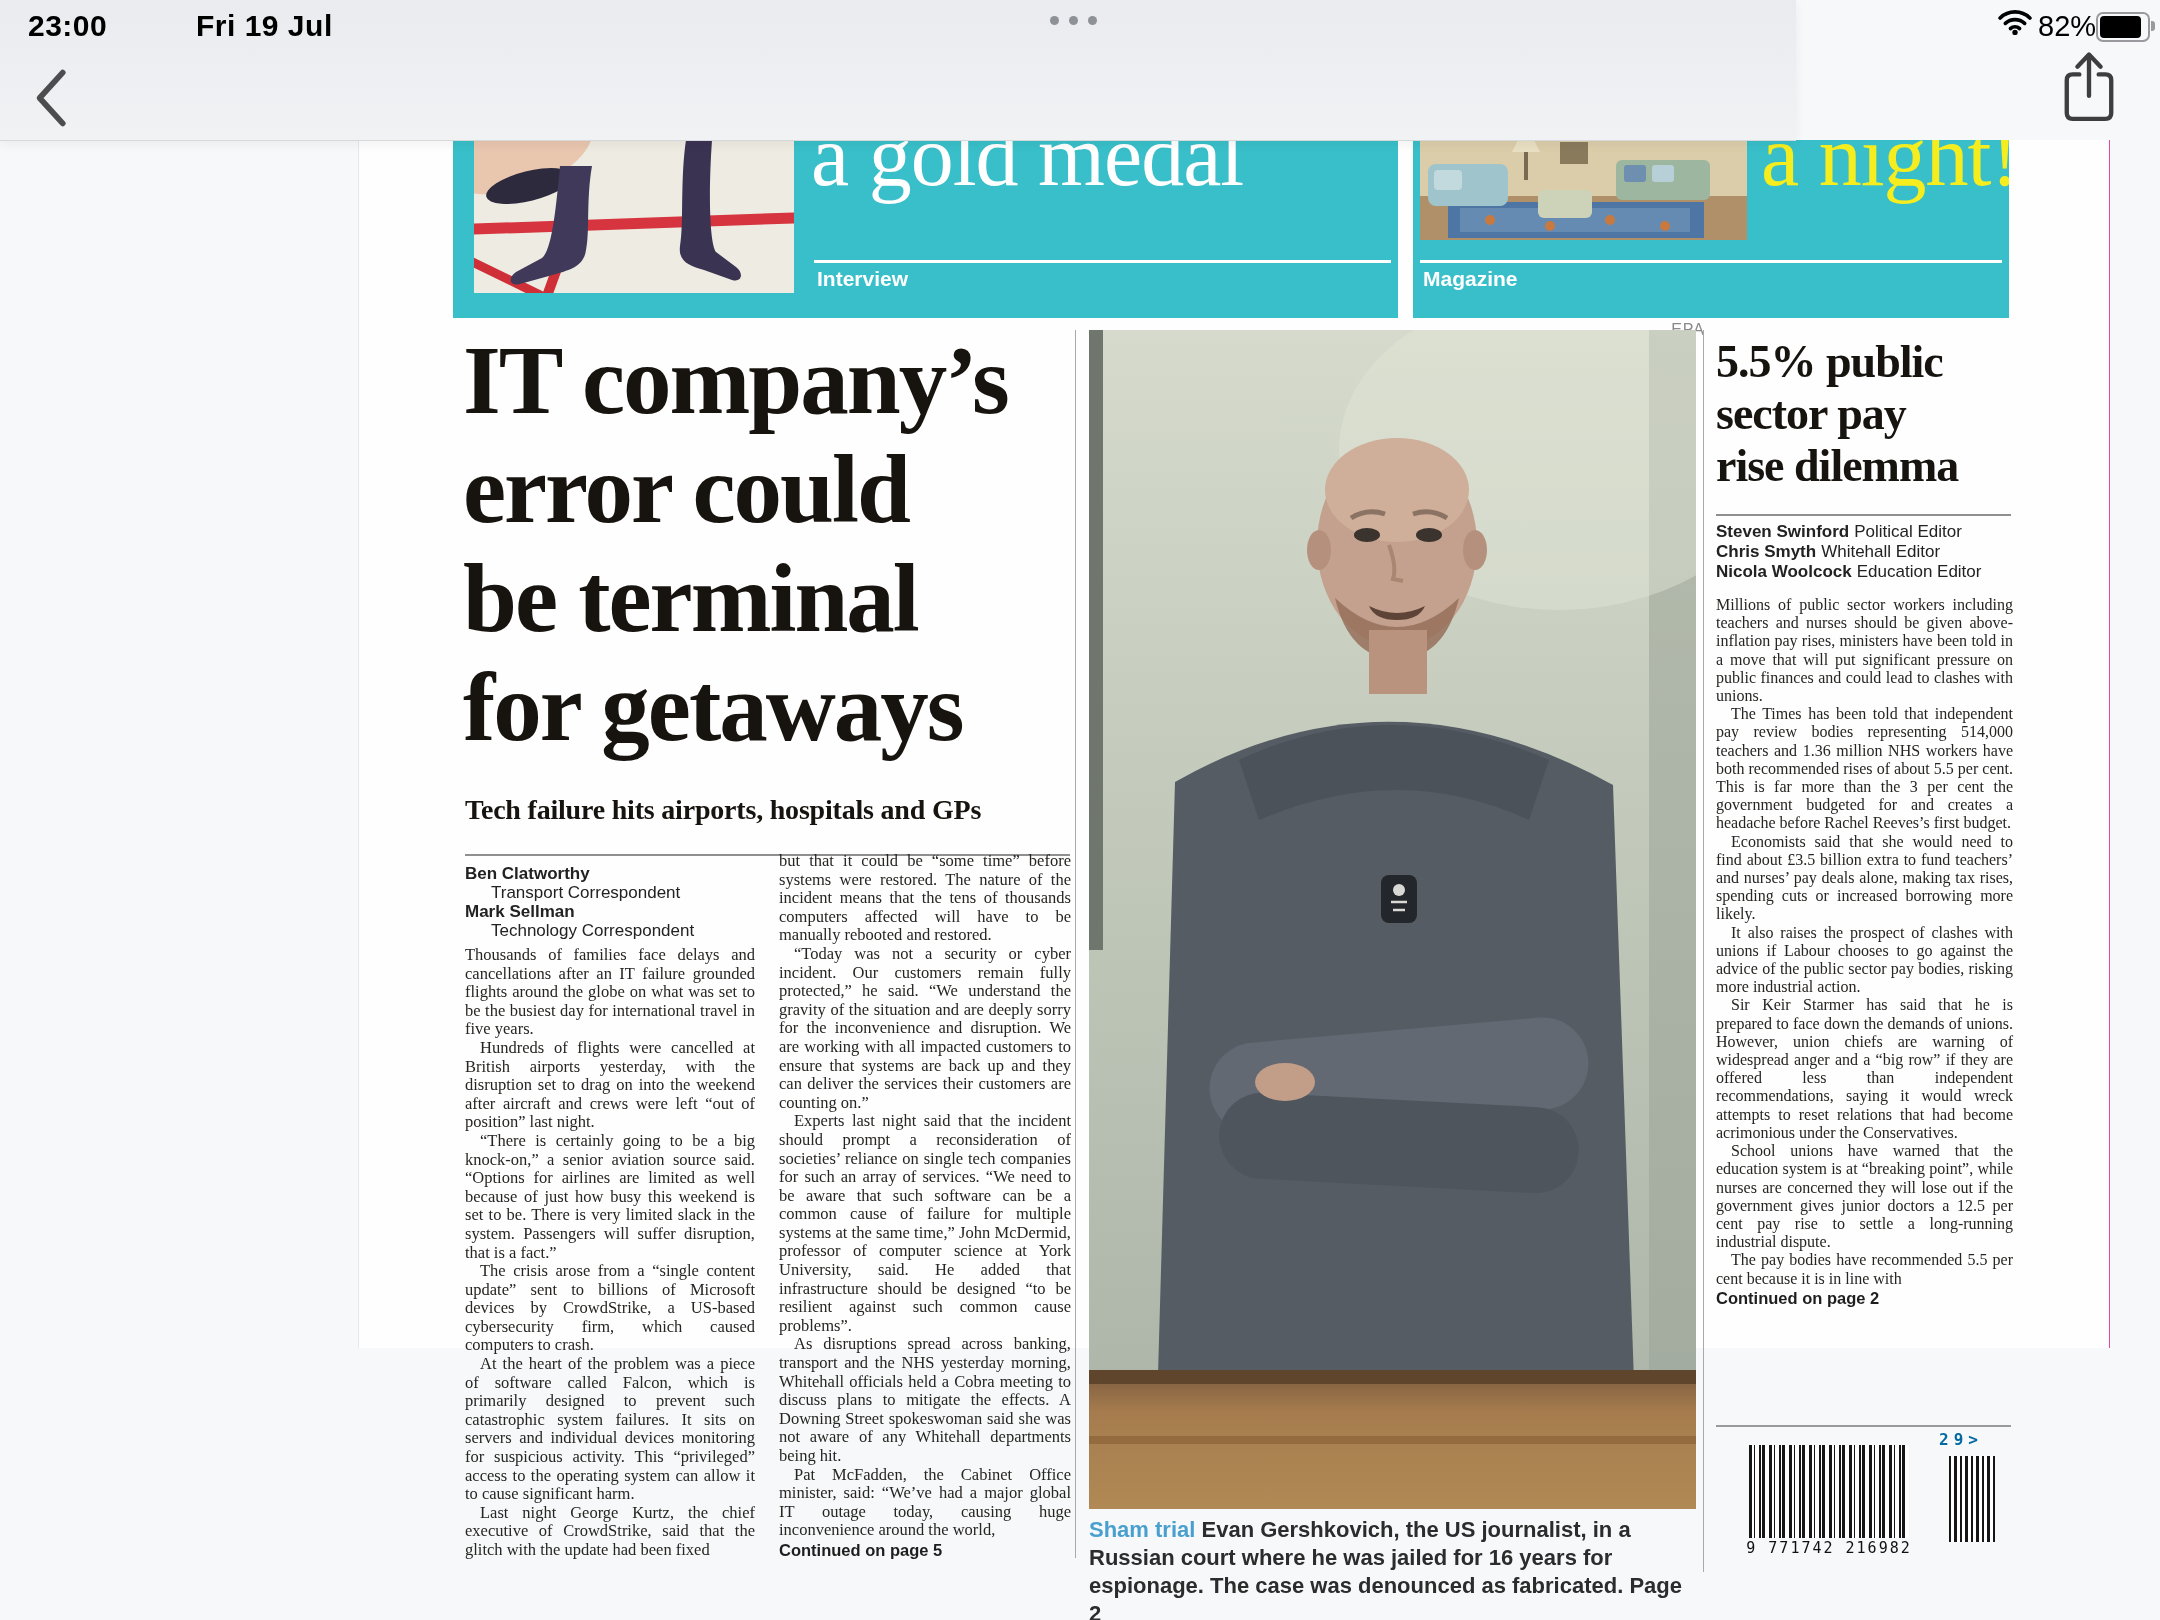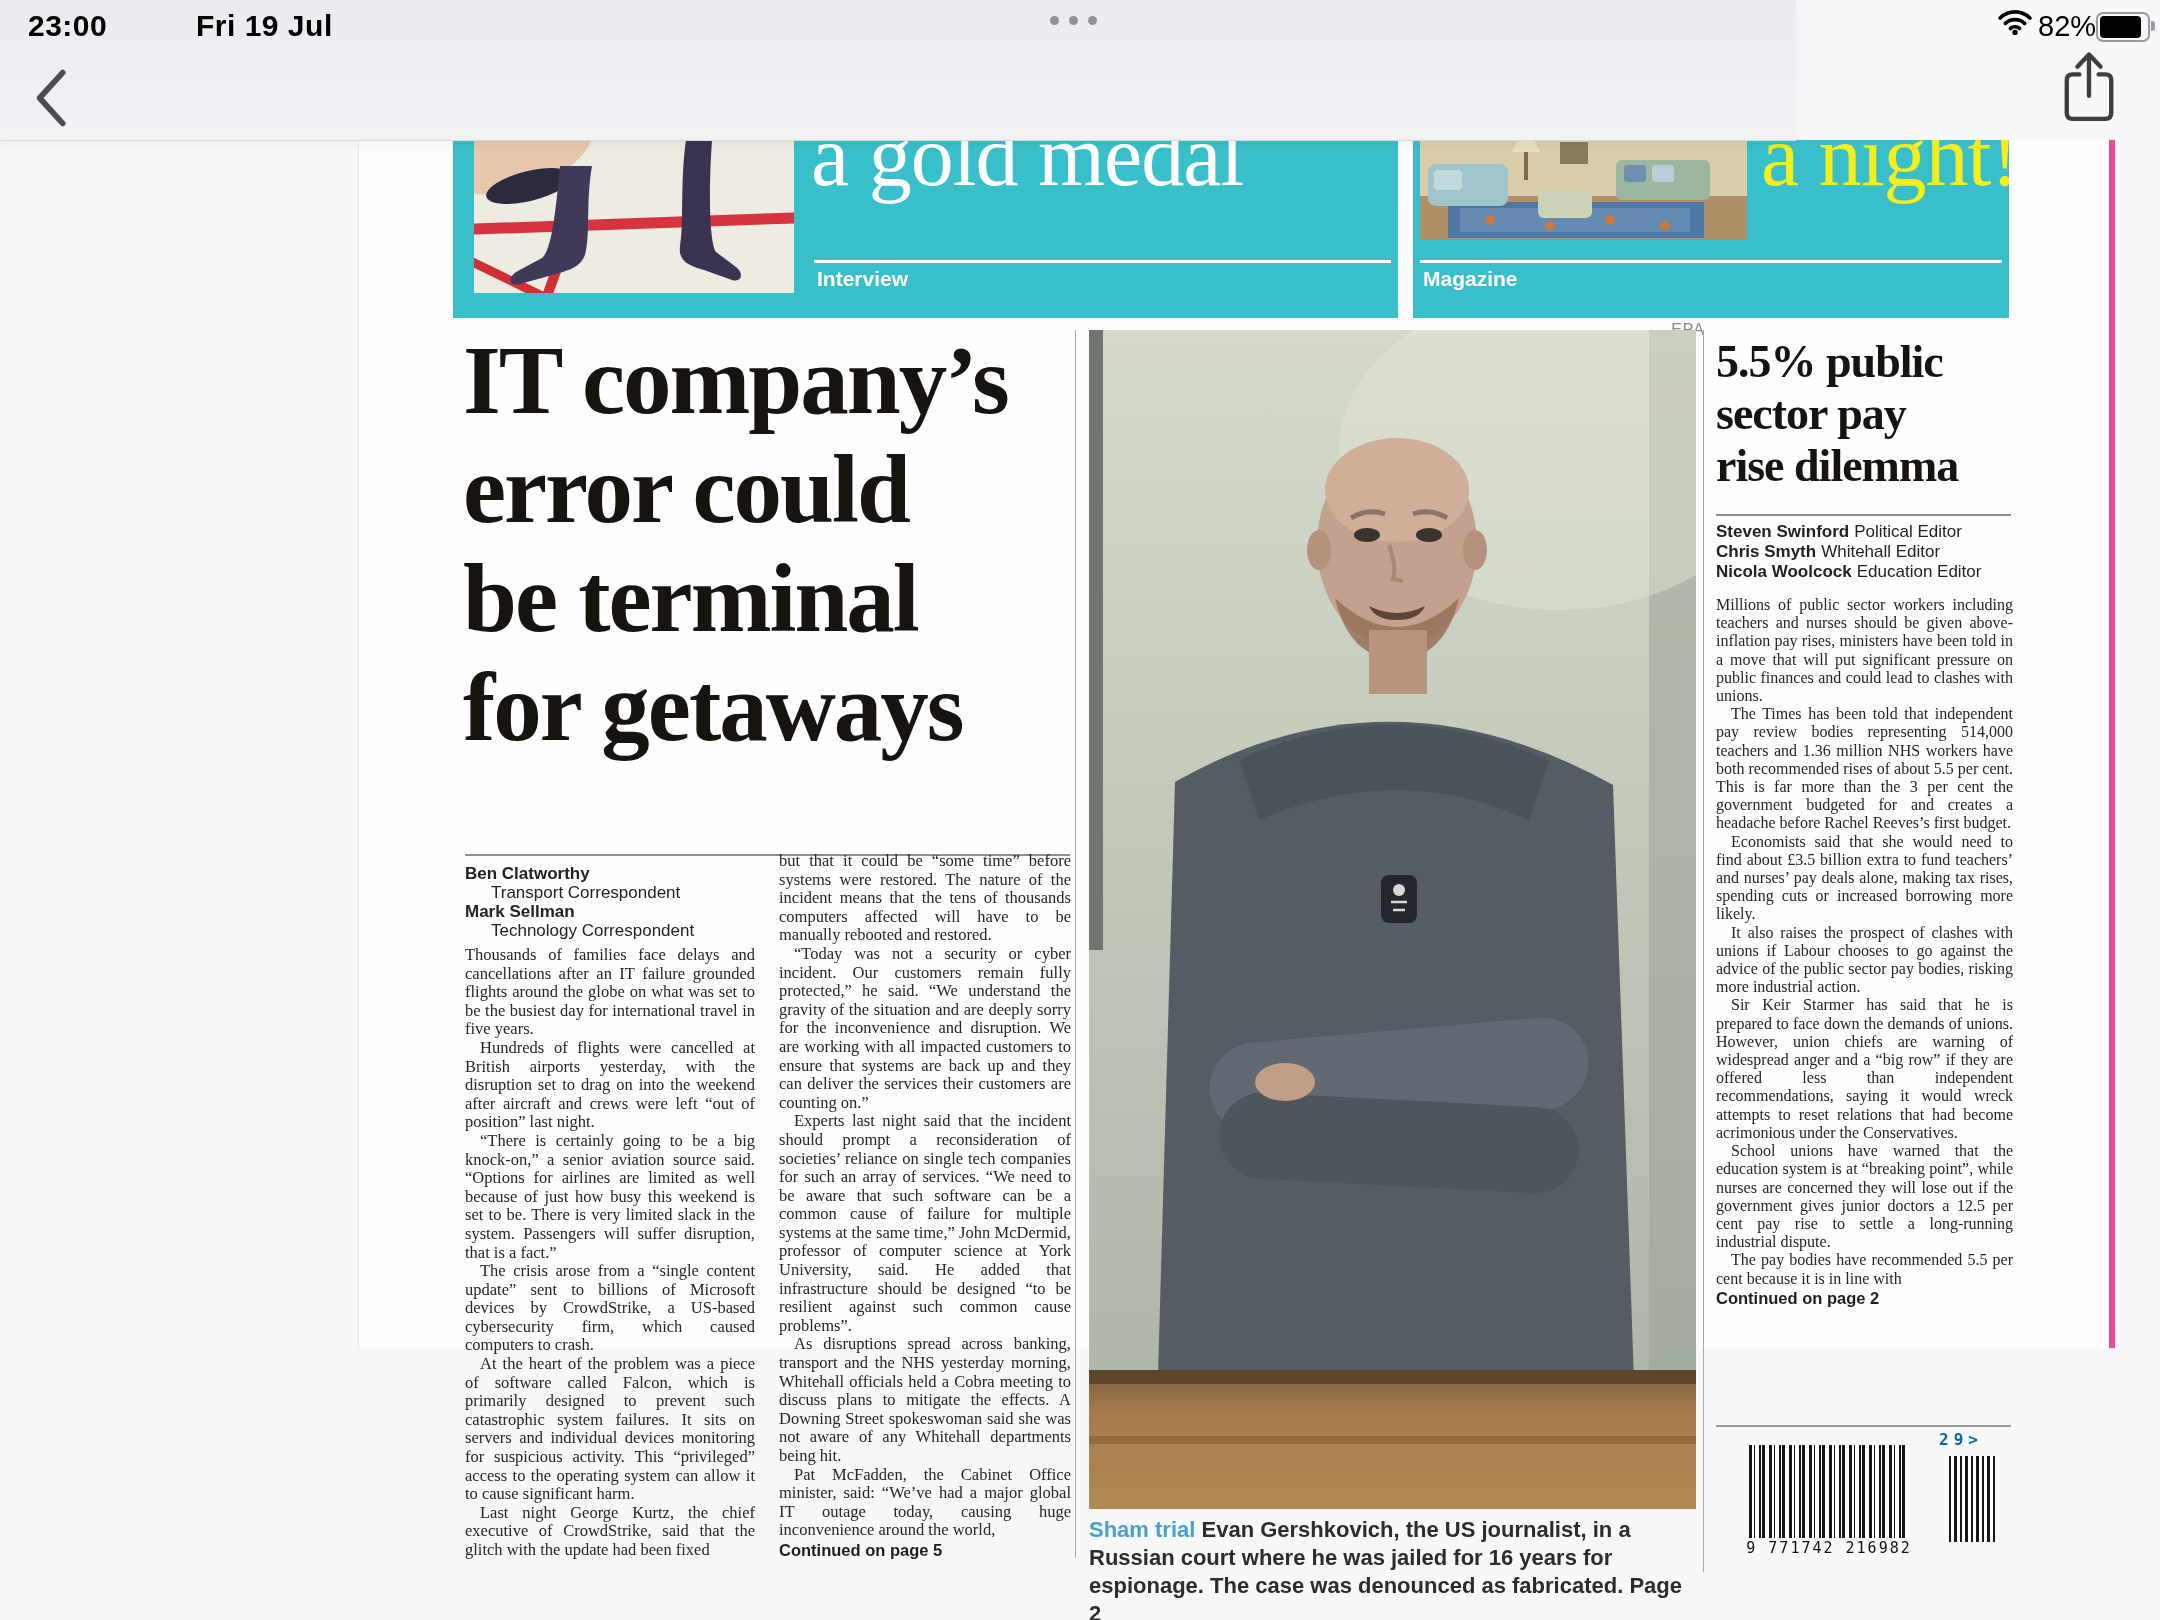--- a/index.html
+++ b/index.html
@@ -14,21 +14,21 @@
   .dots i{width:9px;height:9px;border-radius:50%;background:#8e9196;display:block;}
   .wifi{position:absolute;left:1998px;top:9px;}
   .batt-pct{position:absolute;left:2038px;top:10px;font-size:29px;font-weight:500;color:#000;}
   .battery{position:absolute;left:2096px;top:12px;width:50px;height:26px;border:2px solid #9a9a9e;border-radius:7px;}
   .battery .fill{position:absolute;left:2px;top:2px;bottom:2px;width:82%;background:#000;border-radius:4px;}
   .battery .nub{position:absolute;right:-7px;top:7px;width:4px;height:10px;background:#9a9a9e;border-radius:0 3px 3px 0;}
   .backbtn{position:absolute;left:30px;top:68px;width:40px;height:60px;cursor:pointer;}
   .sharebtn{position:absolute;left:2060px;top:48px;width:58px;height:78px;cursor:pointer;}
   
   .page{position:absolute;left:358px;top:140px;width:1750px;height:1208px;background:#fefefe;
-    border-left:1px solid #e4e6e8;border-right:6px solid #ec4899;}
+    border-left:1px solid #e4e6e8;border-right:1px solid #ec4899;}
   
   .teaser{position:absolute;top:0;height:178px;overflow:hidden;}
   .teaser.left{left:94px;width:945px;}
   .teaser.right{left:1054px;width:596px;}
   .teaser .photo{position:absolute;}
   .teaser-hl{position:absolute;font-family:"Liberation Serif",serif;font-size:86px;letter-spacing:-1px;white-space:nowrap;}
   .teaser-rule{position:absolute;height:3px;background:#fff;}
   .teaser-label{position:absolute;font-size:21px;font-weight:700;color:#fff;}
   .epa{position:absolute;left:1280px;top:181px;width:66px;text-align:right;font-size:16px;color:#8a8a8a;letter-spacing:1px;}
   
@@ -138,20 +138,21 @@
     </div>
 
     <div class="epa">EPA</div>
 
     <div class="main-hl">
         <div>IT company’s</div>
         <div>error could</div>
         <div>be terminal</div>
         <div>for getaways</div>
       </div>
+    <div class="subhead">Tech failure hits airports, hospitals and GPs</div>
     <div class="rule" style="left:106px;top:714px;width:605px;height:2px;"></div>
 
     <div class="bylines stacked" style="left:106px;top:724px;width:290px;">
         <div class="byline">
           <b>Ben Clatworthy</b>
           <span class="role">Transport Correspondent</span>
         </div>
         <div class="byline">
           <b>Mark Sellman</b>
           <span class="role">Technology Correspondent</span>

